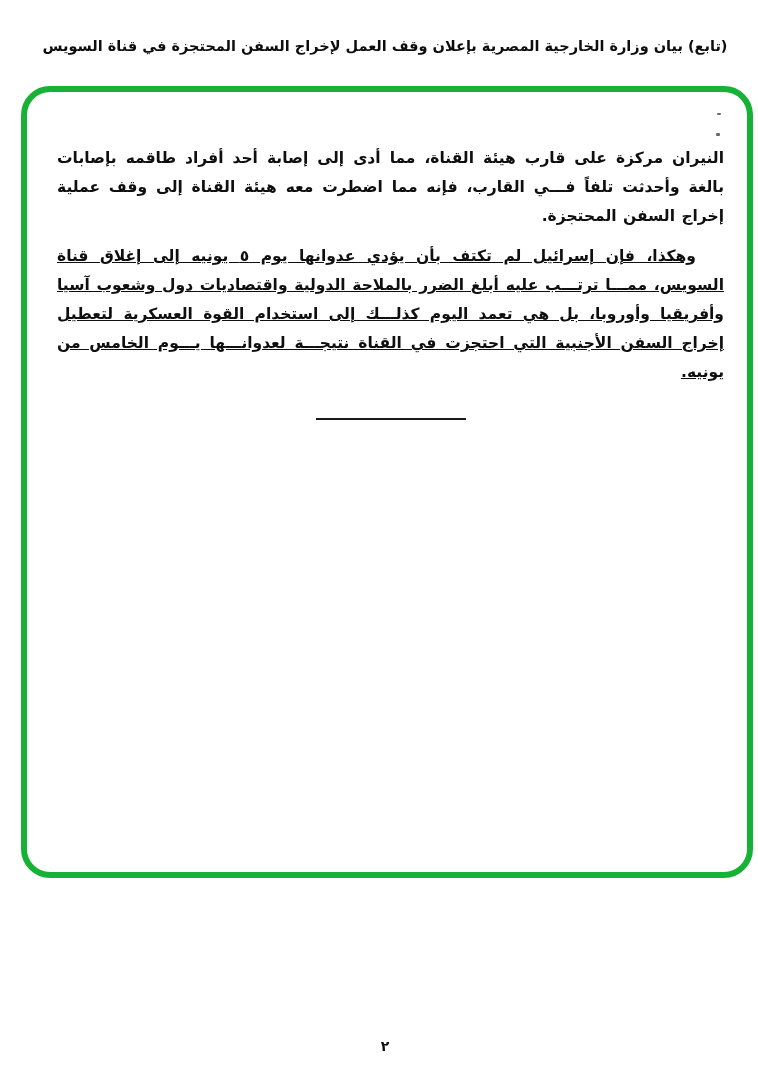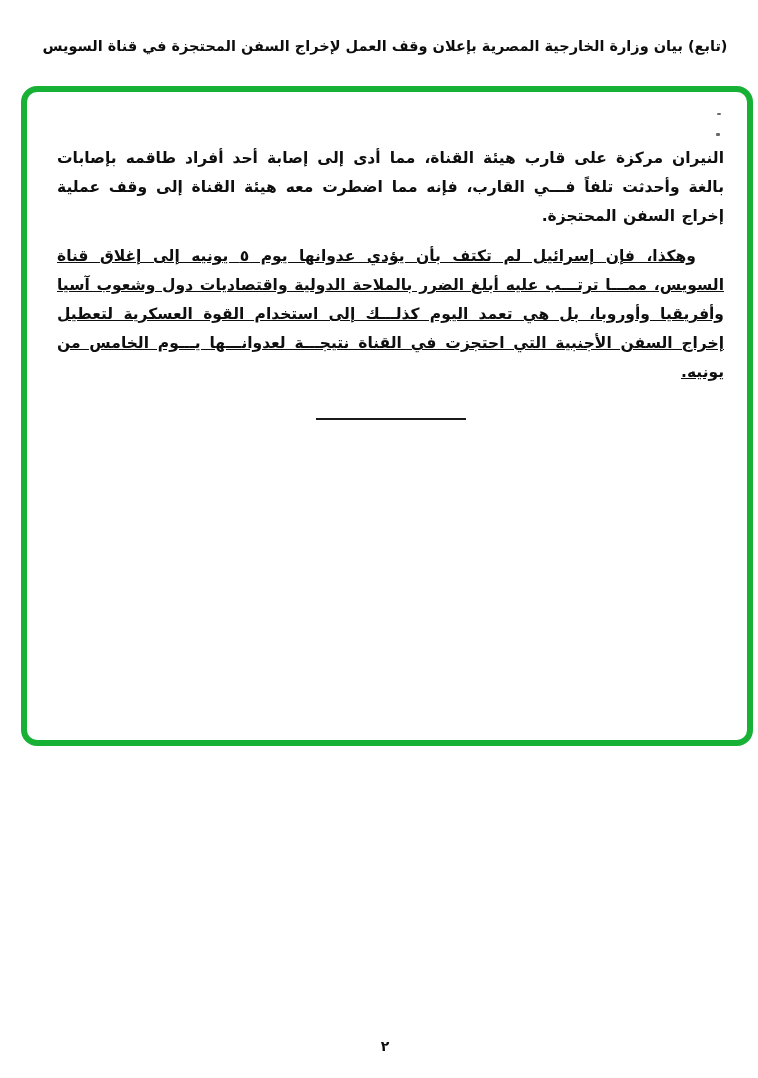--- a/index.html
+++ b/index.html
@@ -21,23 +21,23 @@
     text-align: center;
     direction: rtl;
     font-weight: bold;
     font-size: 14.5px;
     color: #0d0d0d;
     letter-spacing: 0;
   }
   .content-frame {
     position: absolute;
     left: 13px; top: 78px;
-    width: 732px; height: 660px;
+    width: 732px; height: 792px;
     border: 6px solid var(--frame-color, #17b135);
-    border-radius: 16px;
+    border-radius: 29px;
     background: #ffffff;
   }
   .frame-inner {
     position: absolute;
     top: 48px; left: 26px; right: 19px;
     direction: rtl;
   }
   .body-paragraph {
     direction: rtl;
     text-align: justify;

